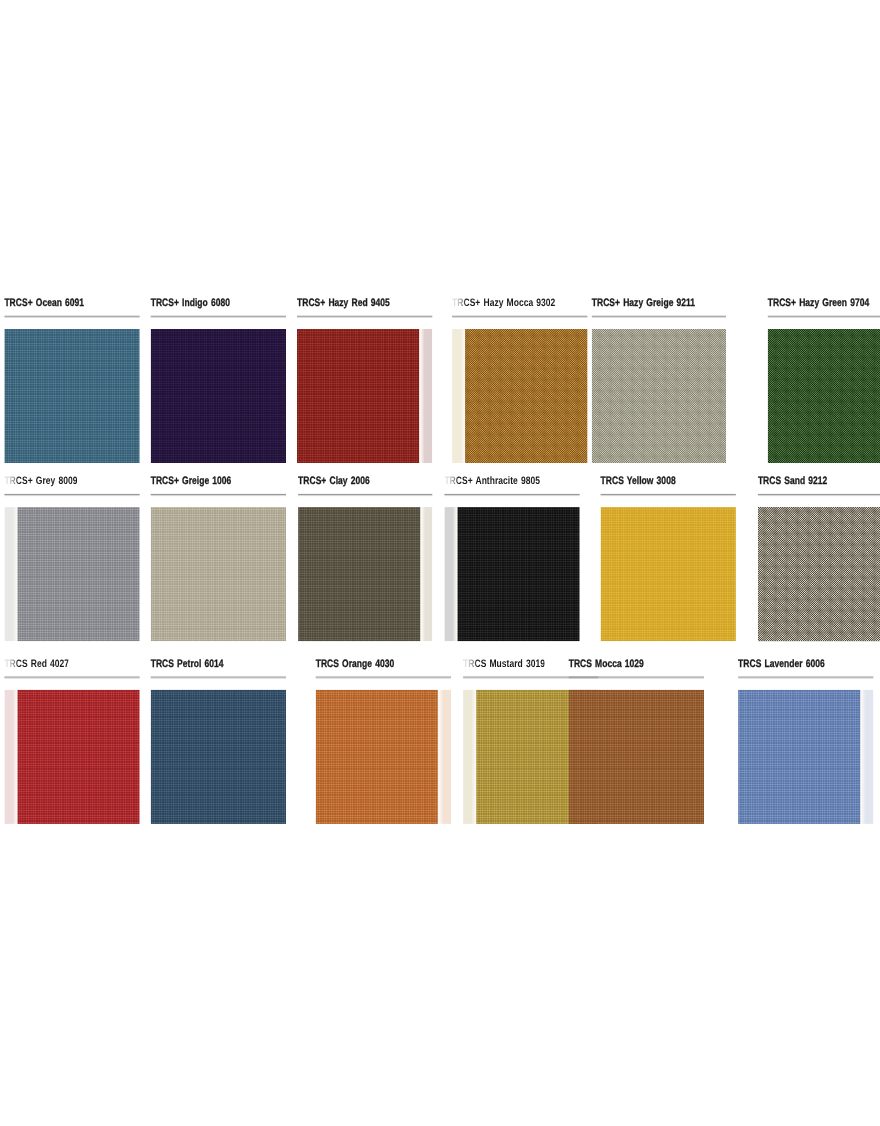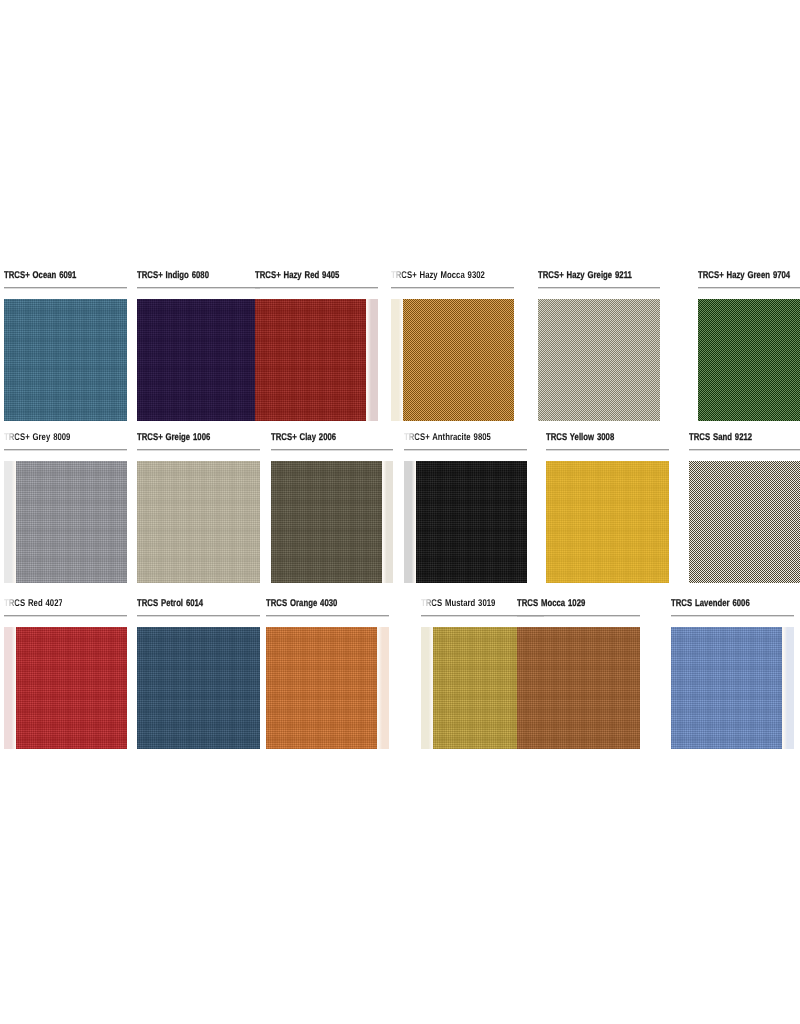--- a/index.html
+++ b/index.html
@@ -41,29 +41,29 @@
             <div class="fab" style="left: 0px; width: 122.5px; background-color: rgb(64, 113, 140); background-image: repeating-linear-gradient(0deg, rgba(0, 0, 0, 0.106), rgba(0, 0, 0, 0.106) 0.903px, rgba(255, 255, 255, 0.063) 1.204px, rgba(255, 255, 255, 0.063) 1.591px, rgba(0, 0, 0, 0.106) 2.15px), repeating-linear-gradient(90deg, rgba(0, 0, 0, 0.09), rgba(0, 0, 0, 0.09) 0.903px, rgba(255, 255, 255, 0.055) 1.204px, rgba(255, 255, 255, 0.055) 1.591px, rgba(0, 0, 0, 0.09) 2.15px);"></div>
           </div>
       </div>
       <div class="cell" style="left:137.4px">
         <div class="label">TRCS+ Indigo 6080</div>
         <div class="rule"></div>
         <div class="swatch">
             <div class="fab" style="left: 0px; width: 122.5px; background-color: rgb(37, 18, 65); background-image: repeating-linear-gradient(0deg, rgba(0, 0, 0, 0.09), rgba(0, 0, 0, 0.09) 0.903px, rgba(255, 255, 255, 0.04) 1.204px, rgba(255, 255, 255, 0.04) 1.591px, rgba(0, 0, 0, 0.09) 2.15px), repeating-linear-gradient(90deg, rgba(0, 0, 0, 0.08), rgba(0, 0, 0, 0.08) 0.903px, rgba(255, 255, 255, 0.035) 1.204px, rgba(255, 255, 255, 0.035) 1.591px, rgba(0, 0, 0, 0.08) 2.15px);"></div>
           </div>
       </div>
-      <div class="cell" style="left:255px">
+      <div class="cell" style="left:270px">
         <div class="label">TRCS+ Hazy Red 9405</div>
         <div class="rule"></div>
         <div class="swatch">
             <div class="edge r" style="background: linear-gradient(90deg, rgb(251, 247, 242) 0%, rgb(251, 247, 242) 12%, rgb(223, 206, 206) 42%, rgb(223, 206, 206) 100%);"></div>
             <div class="fab" style="left: 0px; width: 111px; background-color: rgb(153, 32, 25); background-image: repeating-linear-gradient(0deg, rgba(0, 0, 0, 0.106), rgba(0, 0, 0, 0.106) 0.903px, rgba(255, 255, 255, 0.063) 1.204px, rgba(255, 255, 255, 0.063) 1.591px, rgba(0, 0, 0, 0.106) 2.15px), repeating-linear-gradient(90deg, rgba(0, 0, 0, 0.09), rgba(0, 0, 0, 0.09) 0.903px, rgba(255, 255, 255, 0.055) 1.204px, rgba(255, 255, 255, 0.055) 1.591px, rgba(0, 0, 0, 0.09) 2.15px);"></div>
           </div>
       </div>
-      <div class="cell" style="left:391px">
+      <div class="cell" style="left:411px">
         <div class="label faded">TRCS+ Hazy Mocca 9302</div>
         <div class="rule"></div>
         <div class="swatch">
             <div class="edge l" style="background: linear-gradient(90deg, rgb(241, 235, 218) 0%, rgb(241, 235, 218) 62%, rgb(251, 247, 242) 92%, rgb(251, 247, 242) 100%);"></div>
             <div class="fab" style="left: 11.5px; width: 111px; background-color: rgb(154, 101, 24); background-image: linear-gradient(45deg, rgb(217, 162, 87) 25%, transparent 25%, transparent 75%, rgb(217, 162, 87) 75%), linear-gradient(45deg, rgb(217, 162, 87) 25%, rgb(124, 80, 16) 25%, rgb(124, 80, 16) 75%, rgb(217, 162, 87) 75%); background-size: 2px 2px; background-position: 0px 0px, 1px 1px;"></div>
           </div>
       </div>
       <div class="cell" style="left:537.6px">
         <div class="label">TRCS+ Hazy Greige 9211</div>
         <div class="rule"></div>
@@ -137,21 +137,21 @@
             <div class="fab" style="left: 11.5px; width: 111px; background-color: rgb(189, 38, 42); background-image: repeating-linear-gradient(0deg, rgba(0, 0, 0, 0.106), rgba(0, 0, 0, 0.106) 0.903px, rgba(255, 255, 255, 0.063) 1.204px, rgba(255, 255, 255, 0.063) 1.591px, rgba(0, 0, 0, 0.106) 2.15px), repeating-linear-gradient(90deg, rgba(0, 0, 0, 0.09), rgba(0, 0, 0, 0.09) 0.903px, rgba(255, 255, 255, 0.055) 1.204px, rgba(255, 255, 255, 0.055) 1.591px, rgba(0, 0, 0, 0.09) 2.15px);"></div>
           </div>
       </div>
       <div class="cell" style="left:137.4px">
         <div class="label">TRCS Petrol 6014</div>
         <div class="rule"></div>
         <div class="swatch">
             <div class="fab" style="left: 0px; width: 122.5px; background-color: rgb(51, 83, 111); background-image: repeating-linear-gradient(0deg, rgba(0, 0, 0, 0.106), rgba(0, 0, 0, 0.106) 0.903px, rgba(255, 255, 255, 0.063) 1.204px, rgba(255, 255, 255, 0.063) 1.591px, rgba(0, 0, 0, 0.106) 2.15px), repeating-linear-gradient(90deg, rgba(0, 0, 0, 0.09), rgba(0, 0, 0, 0.09) 0.903px, rgba(255, 255, 255, 0.055) 1.204px, rgba(255, 255, 255, 0.055) 1.591px, rgba(0, 0, 0, 0.09) 2.15px);"></div>
           </div>
       </div>
-      <div class="cell" style="left:266px">
+      <div class="cell" style="left:287px">
         <div class="label">TRCS Orange 4030</div>
         <div class="rule"></div>
         <div class="swatch">
             <div class="edge r" style="background: linear-gradient(90deg, rgb(251, 247, 242) 0%, rgb(251, 247, 242) 12%, rgb(244, 226, 213) 42%, rgb(244, 226, 213) 100%);"></div>
             <div class="fab" style="left: 0px; width: 111px; background-color: rgb(211, 116, 48); background-image: repeating-linear-gradient(0deg, rgba(0, 0, 0, 0.106), rgba(0, 0, 0, 0.106) 0.903px, rgba(255, 255, 255, 0.063) 1.204px, rgba(255, 255, 255, 0.063) 1.591px, rgba(0, 0, 0, 0.106) 2.15px), repeating-linear-gradient(90deg, rgba(0, 0, 0, 0.09), rgba(0, 0, 0, 0.09) 0.903px, rgba(255, 255, 255, 0.055) 1.204px, rgba(255, 255, 255, 0.055) 1.591px, rgba(0, 0, 0, 0.09) 2.15px);"></div>
           </div>
       </div>
       <div class="cell" style="left:421px">
         <div class="label faded">TRCS Mustard 3019</div>
         <div class="rule"></div>

